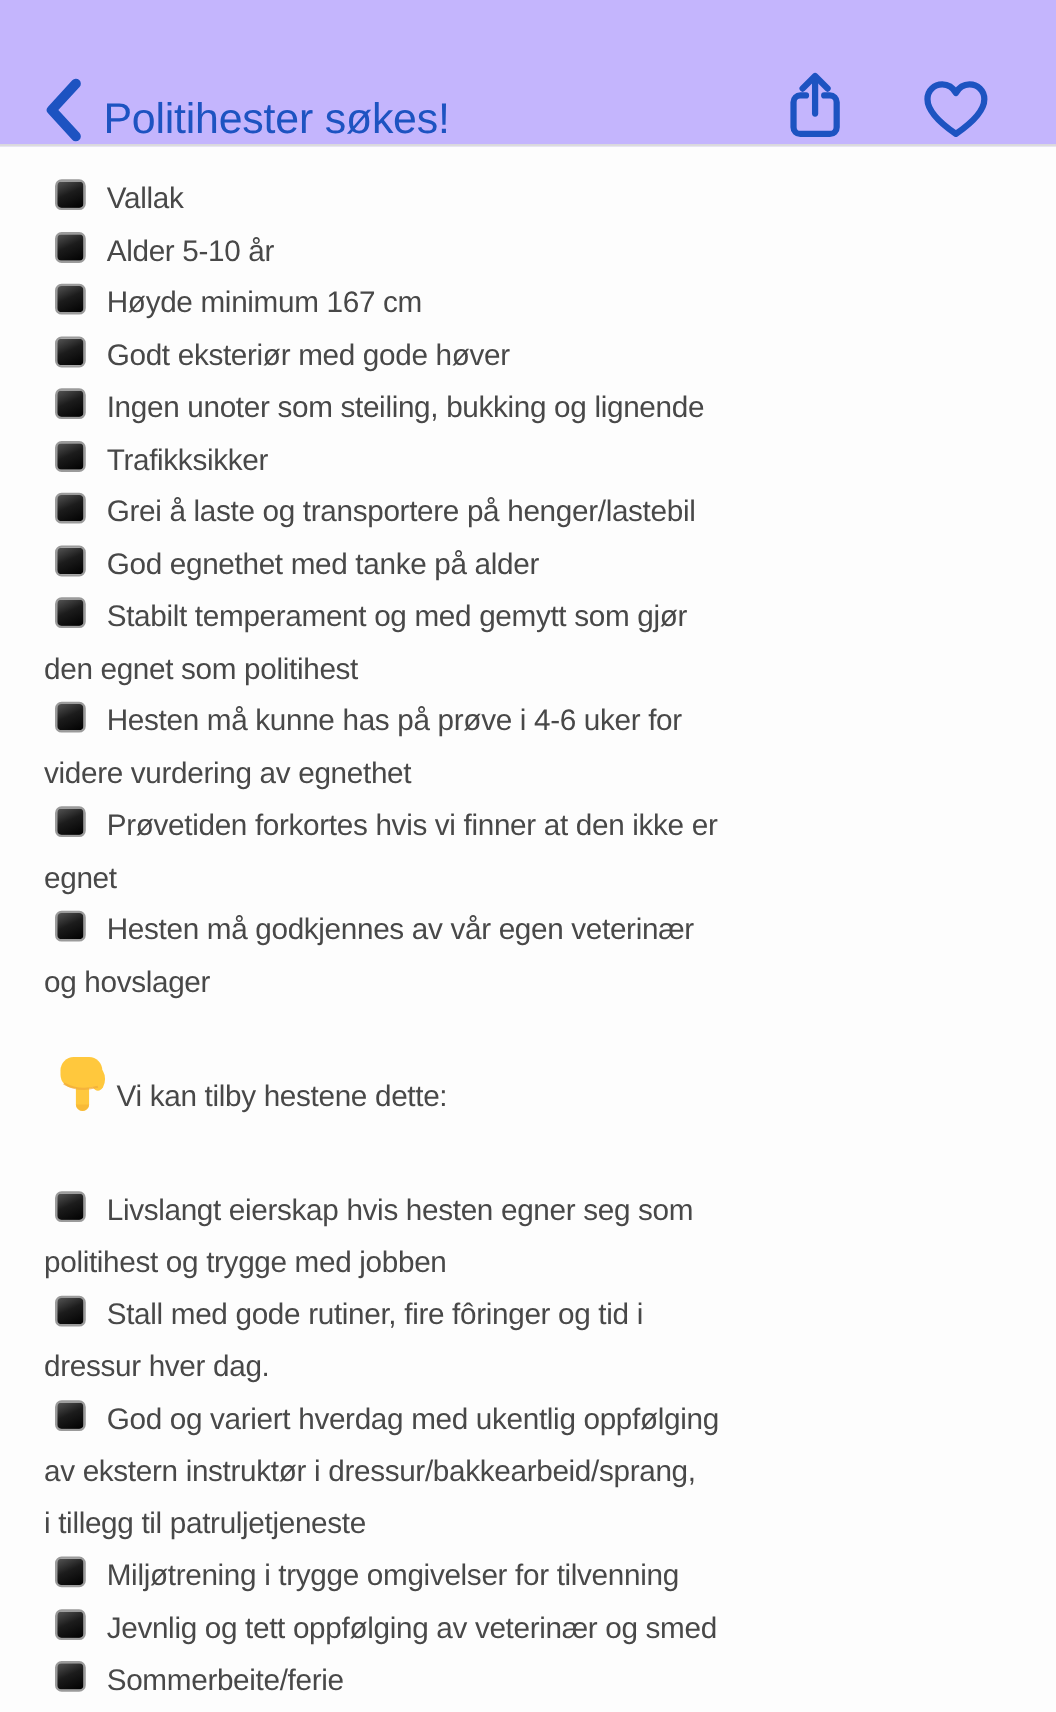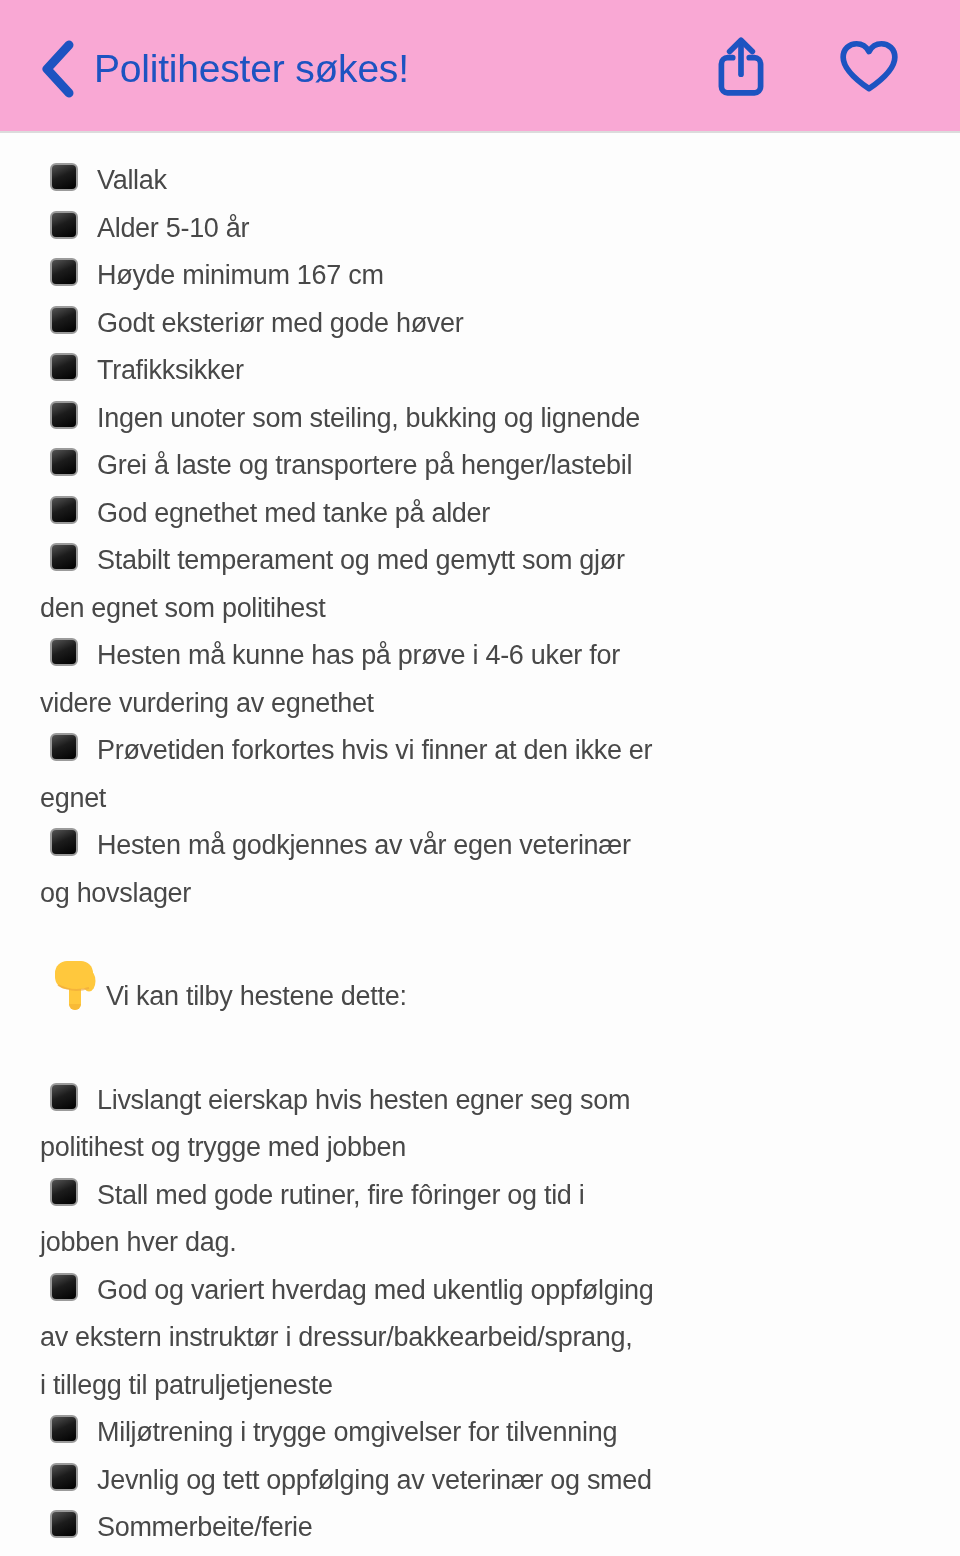--- a/index.html
+++ b/index.html
@@ -10,23 +10,23 @@
     --emoji-yellow:#ffc83d;
   }
   *{box-sizing:border-box;}
   html,body{margin:0;padding:0;}
   body{
     width:960px;height:1556px;overflow:hidden;
     background:var(--bg);
     font-family:"Liberation Sans", sans-serif;
   }
   .header{
-    height:133px;background:#f9a8d4;
+    height:133px;background:#c4b5fd;
     border-bottom:2px solid var(--divider);
-    display:flex;align-items:center;
+    display:flex;align-items:flex-end;
     padding:6px 60px 0 36px;
   }
   .icon-btn{
     background:none;border:none;padding:0;margin:0;cursor:pointer;
     display:flex;align-items:center;justify-content:center;
   }
   .back-btn svg{display:block;}
   .page-title{
     color:var(--accent);
     font-size:39px;
@@ -108,25 +108,25 @@
 
       <div class="list-item">
         <span class="bullet-icon"></span><span class="item-text">Høyde minimum 167 cm</span>
       </div>
 
       <div class="list-item">
         <span class="bullet-icon"></span><span class="item-text">Godt eksteriør med gode høver</span>
       </div>
 
       <div class="list-item">
+        <span class="bullet-icon"></span><span class="item-text">Ingen unoter som steiling, bukking og lignende</span>
+      </div>
+
+      <div class="list-item">
         <span class="bullet-icon"></span><span class="item-text">Trafikksikker</span>
-      </div>
-
-      <div class="list-item">
-        <span class="bullet-icon"></span><span class="item-text">Ingen unoter som steiling, bukking og lignende</span>
       </div>
 
       <div class="list-item">
         <span class="bullet-icon"></span><span class="item-text">Grei å laste og transportere på henger/lastebil</span>
       </div>
 
       <div class="list-item">
         <span class="bullet-icon"></span><span class="item-text">God egnethet med tanke på alder</span>
       </div>
 
@@ -166,21 +166,21 @@
 
   <div>
 
       <div class="list-item">
         <span class="bullet-icon"></span><span class="item-text">Livslangt eierskap hvis hesten egner seg som
 politihest og trygge med jobben</span>
       </div>
 
       <div class="list-item">
         <span class="bullet-icon"></span><span class="item-text">Stall med gode rutiner, fire fôringer og tid i
-jobben hver dag.</span>
+dressur hver dag.</span>
       </div>
 
       <div class="list-item">
         <span class="bullet-icon"></span><span class="item-text">God og variert hverdag med ukentlig oppfølging
 av ekstern instruktør i dressur/bakkearbeid/sprang,
 i tillegg til patruljetjeneste</span>
       </div>
 
       <div class="list-item">
         <span class="bullet-icon"></span><span class="item-text">Miljøtrening i trygge omgivelser for tilvenning</span>

